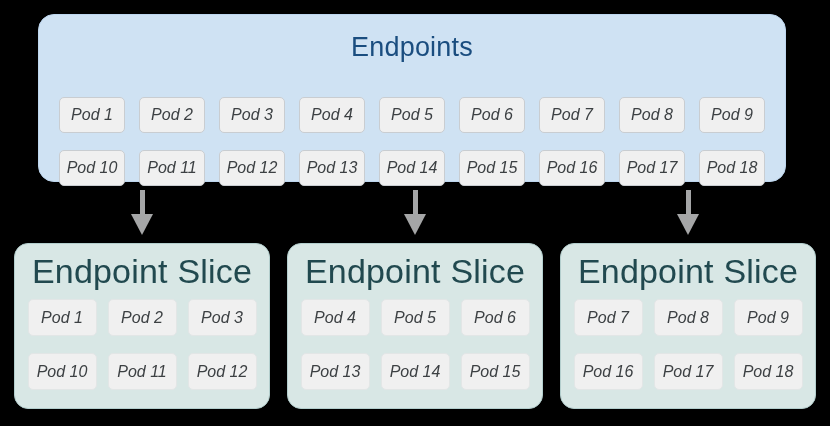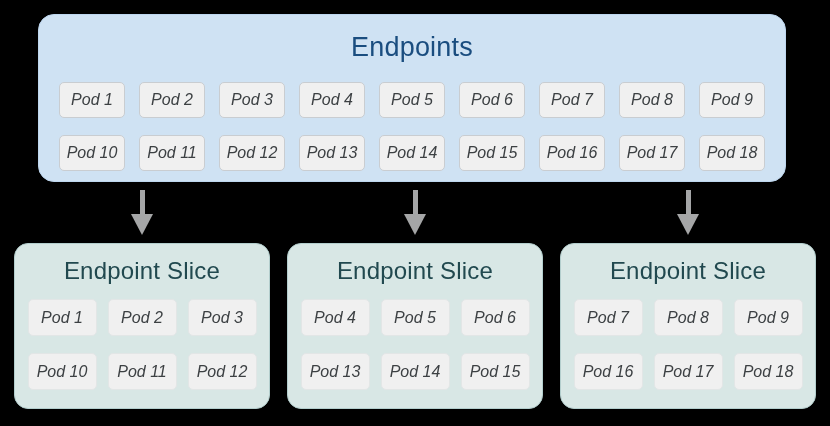--- a/index.html
+++ b/index.html
@@ -23,21 +23,21 @@
     top: 14px;
     width: 748px;
     height: 168px;
     box-sizing: border-box;
     background: #cfe2f3;
     border: 1px solid #bdd6ee;
     border-radius: 16px;
     padding-top: 15px;
   }
   .endpoints-title {
-    margin: 0 0 18px 0;
+    margin: 0 0 33px 0;
     text-align: center;
     font-size: 27px;
     font-weight: 500;
     line-height: 34px;
     color: #1a4d7f;
     letter-spacing: 0.2px;
   }
   .pod-row {
     display: flex;
     justify-content: center;
@@ -102,21 +102,21 @@
     border: 1.5px solid #b3cecd;
     border-radius: 14px;
     padding-top: 9px;
   }
   .slice-1 { left: 14px; }
   .slice-2 { left: 287px; }
   .slice-3 { left: 560px; }
   .slice-title {
     margin: 0 0 10px 0;
     text-align: center;
-    font-size: 24px;
+    font-size: 34px;
     font-weight: 500;
     line-height: 36px;
     color: #21494f;
     letter-spacing: 0.2px;
   }
   .slice-box .pod-row { gap: 11px; margin-bottom: 17px; }
 </style>
 </head>
 <body>
 

